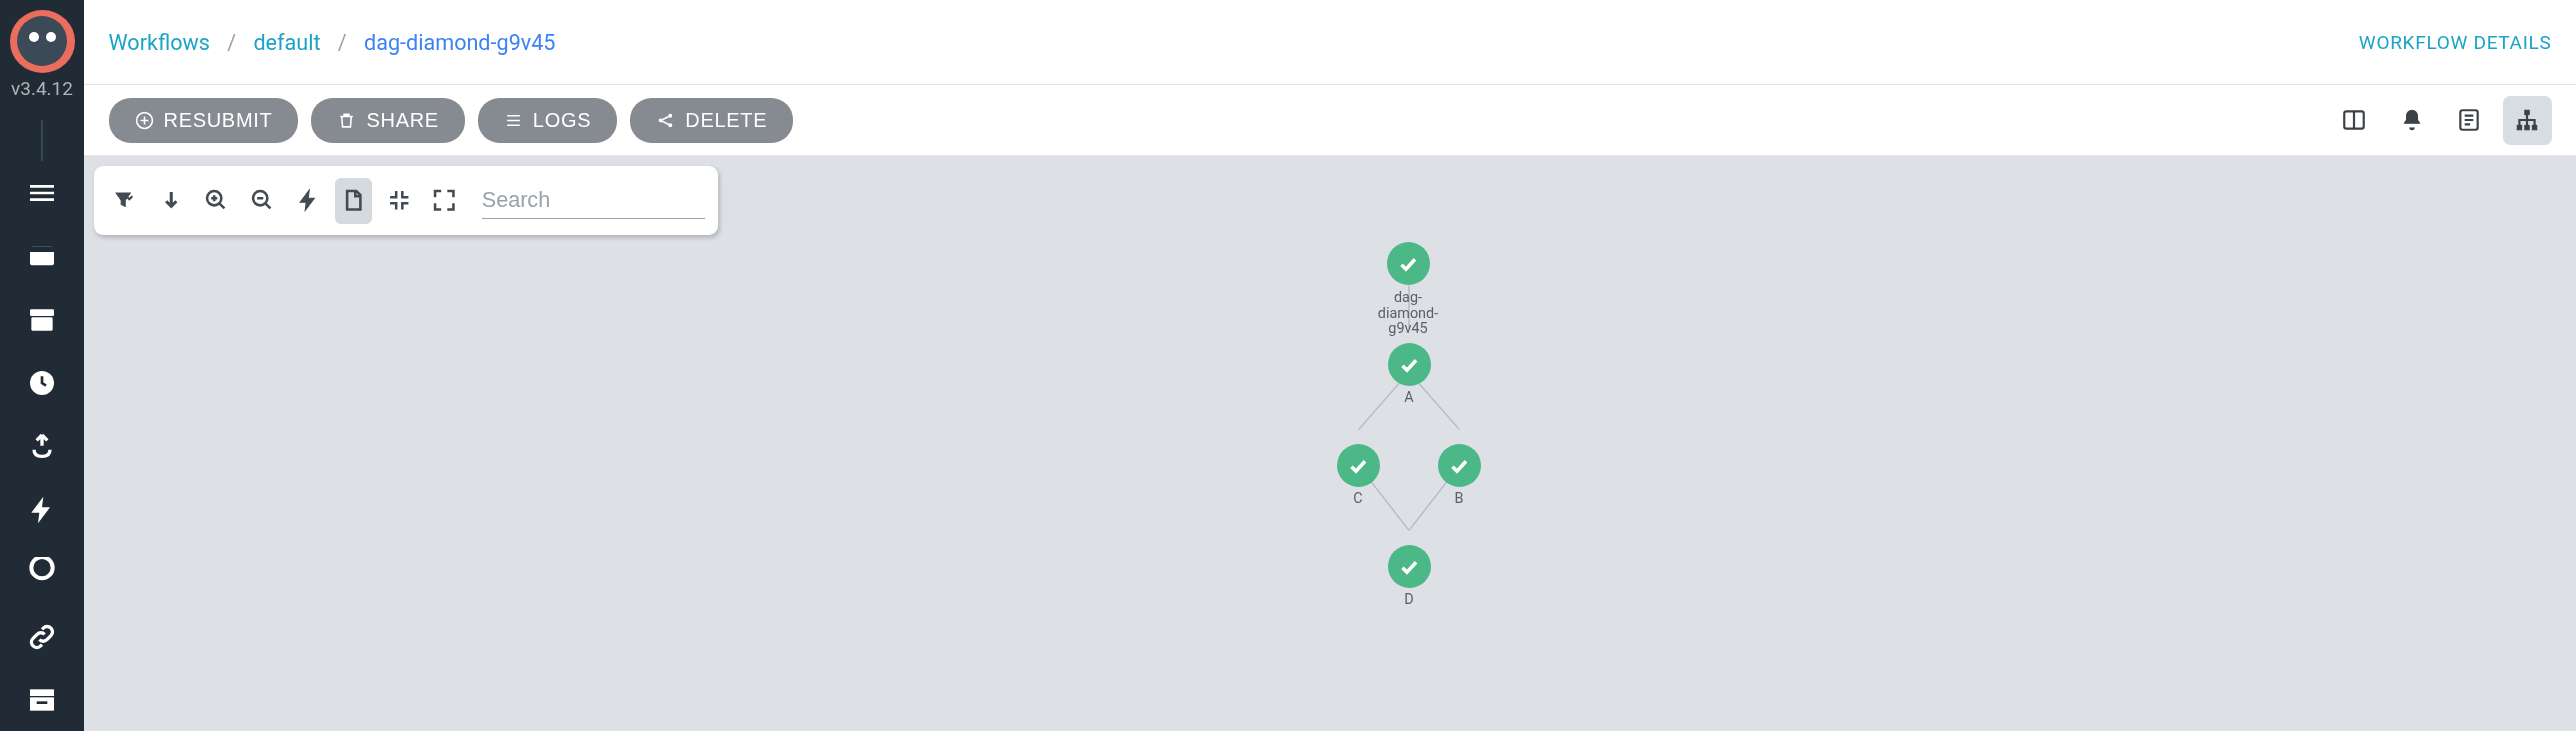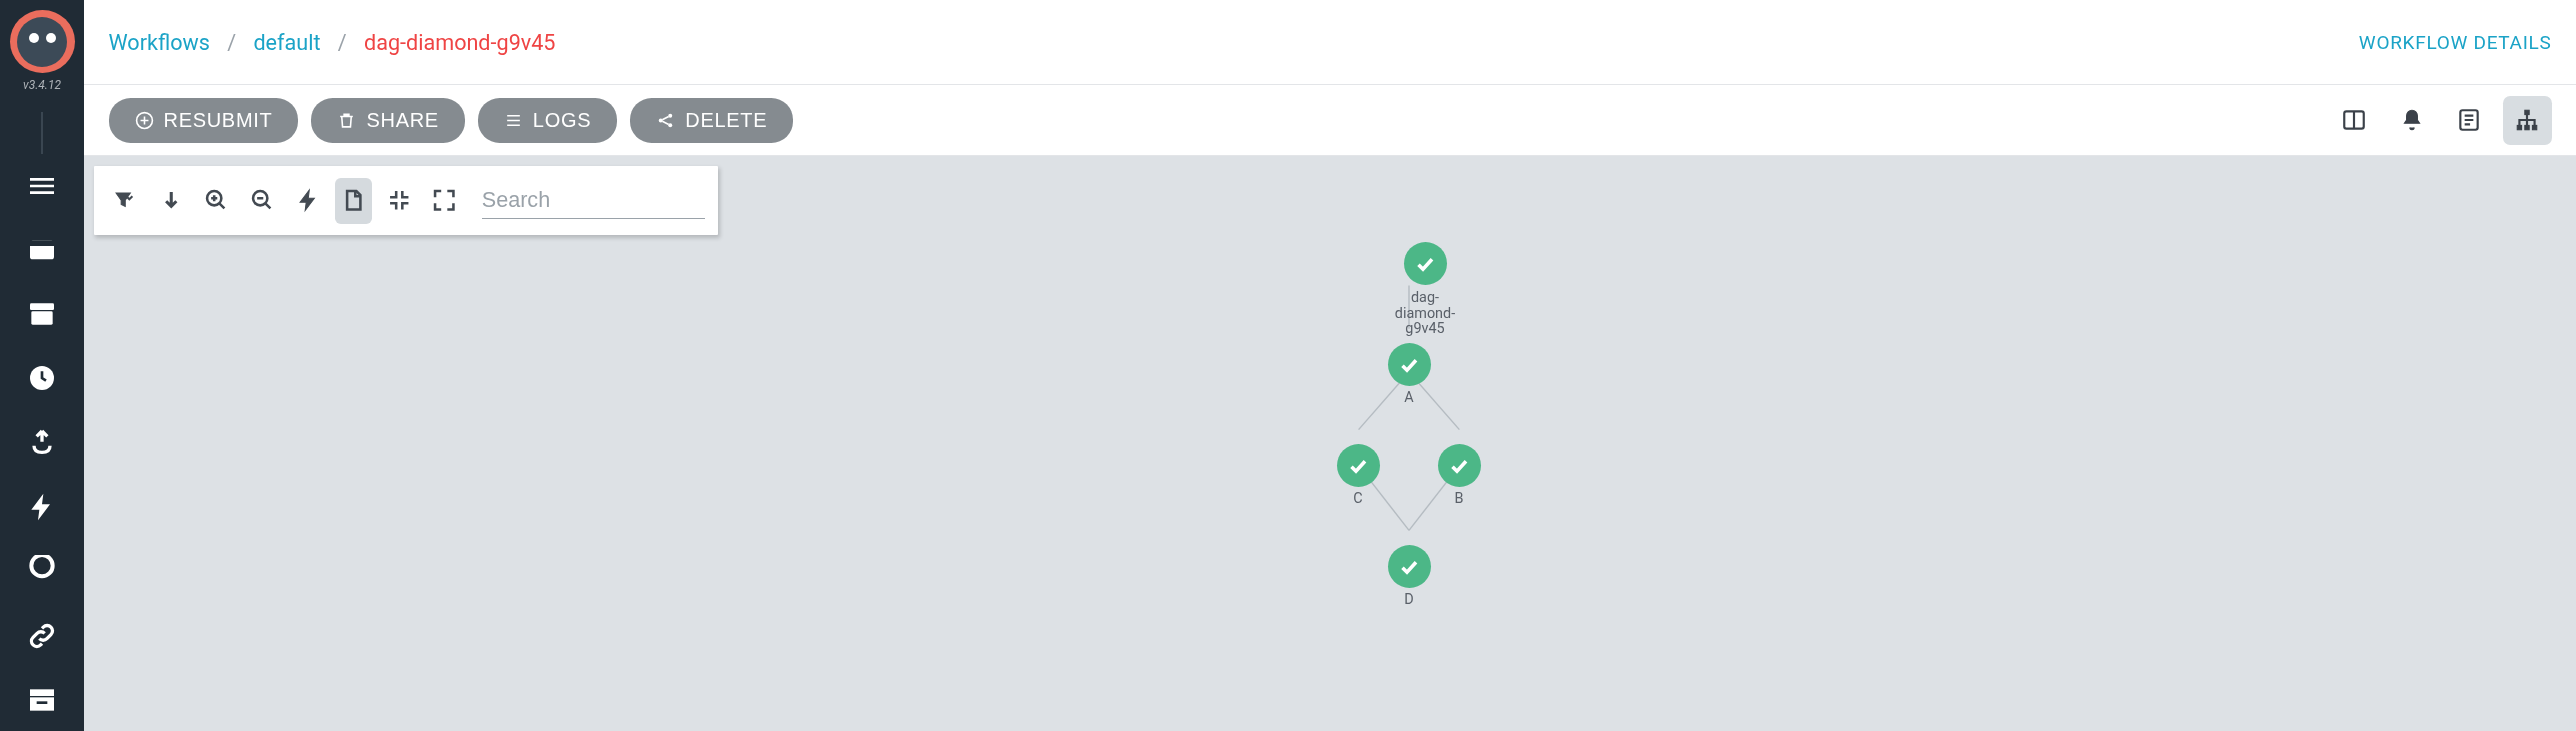--- a/index.html
+++ b/index.html
@@ -37,38 +37,38 @@
       width: 50px; height: 50px;
       border-radius: 50%;
       background: #3c4a57;
       position: relative;
       display: flex;
       align-items: center;
       justify-content: center;
     }
     .logo-eye { width:10px;height:10px;background:#fff;border-radius:50%;position:absolute;top:16px; }
     .logo-eye.l{left:11.5px;} .logo-eye.r{right:11.5px;}
-    .version { color:#aeb3b8; font-size:12px; margin-top:4.3px; margin-bottom:20px;font-style:italic; }
+    .version { color:#aeb3b8; font-size:19px; margin-top:4.3px; margin-bottom:20px; }
     .side-sep{ width:2.9px; height:43px; background:#3a4651; margin-bottom:0; }
     .nav-item { width:100%; height:66px; display:flex; align-items:center; justify-content:center; color:#fff; cursor:pointer; }
     .nav-item svg { width:32px; height:32px; fill:#fff; }
 
     
     .main { flex:1; display:flex; flex-direction:column; }
     .topbar {
       height: 85px;
       background: #fff;
       border-bottom: 0.7px solid #e3e5e8;
       display:flex; align-items:center; justify-content:space-between;
       padding: 0 24.5px;
     }
     .breadcrumb { display:flex; gap:17.3px; align-items:center; font-size:21.6px; }
     .crumb-link { color:#1ba3c7; cursor:pointer; }
     .crumb-sep { color:#9aa2a9; }
-    .crumb-current { color:#ef4444; }
+    .crumb-current { color:#3b82f6; }
     .details-link { color:#1ba3c7; font-size:19px; letter-spacing:0.7px; cursor:pointer; }
 
     .actionbar {
       height: 71px;
       background: #fff;
       border-bottom:0.7px solid #e3e5e8;
       display:flex; align-items:center; justify-content:space-between;
       padding: 0 24.5px;
     }
     .actions-left { display:flex; gap:13px; }
@@ -91,21 +91,21 @@
 
     
     .canvas { flex:1; position:relative; background:#dde1e5; }
 
     .toolbar {
       position:absolute; top:10px; left:10px;
       background:#fff; height:69px;
       display:flex; align-items:center;
       padding:0 13px; gap:8.6px;
       box-shadow: 1.4px 2.9px 4.3px rgba(0,0,0,0.18);
-      border-radius:1px;
+      border-radius:9px;
     }
     .tool-btn {
       width:37px; height:46px; border:none; background:transparent;
       display:flex; align-items:center; justify-content:center;
       cursor:pointer; border-radius:5.8px;
     }
     .tool-btn.active { background:#d5dade; }
     .tool-btn svg { width:24.5px; height:24.5px; fill:#434a52; stroke:#434a52; }
     .tool-search { border:none; border-bottom:1.4px solid #9aa2a9; width:223px; height:37px; font-size:21.6px; color:#555; outline:none; margin-left:10px; }
     .tool-search::placeholder { color:#9aa2a9; }
@@ -308,21 +308,21 @@
 
       <div class="graph">
         <svg class="edges" viewBox="0 0 400 600" width="288" height="432">
           <line x1="200" y1="80" x2="200" y2="140"></line>
           <line x1="200" y1="200" x2="130" y2="280"></line>
           <line x1="200" y1="200" x2="270" y2="280"></line>
           <line x1="130" y1="330" x2="200" y2="420"></line>
           <line x1="270" y1="330" x2="200" y2="420"></line>
         </svg>
 
-        <div class="gnode" style="left:117px; top:14.4px;">
+        <div class="gnode" style="left:100px; top:14.4px;">
           <div class="ncircle">
               <svg viewBox="0 0 24 24">
                 <polyline points="5 13 10 18 20 7"></polyline>
               </svg>
             </div>
           <div class="nlabel">dag-diamond-
 g9v45</div>
         </div>
         <div class="gnode" style="left:101px; top:115px;">
           <div class="ncircle">

